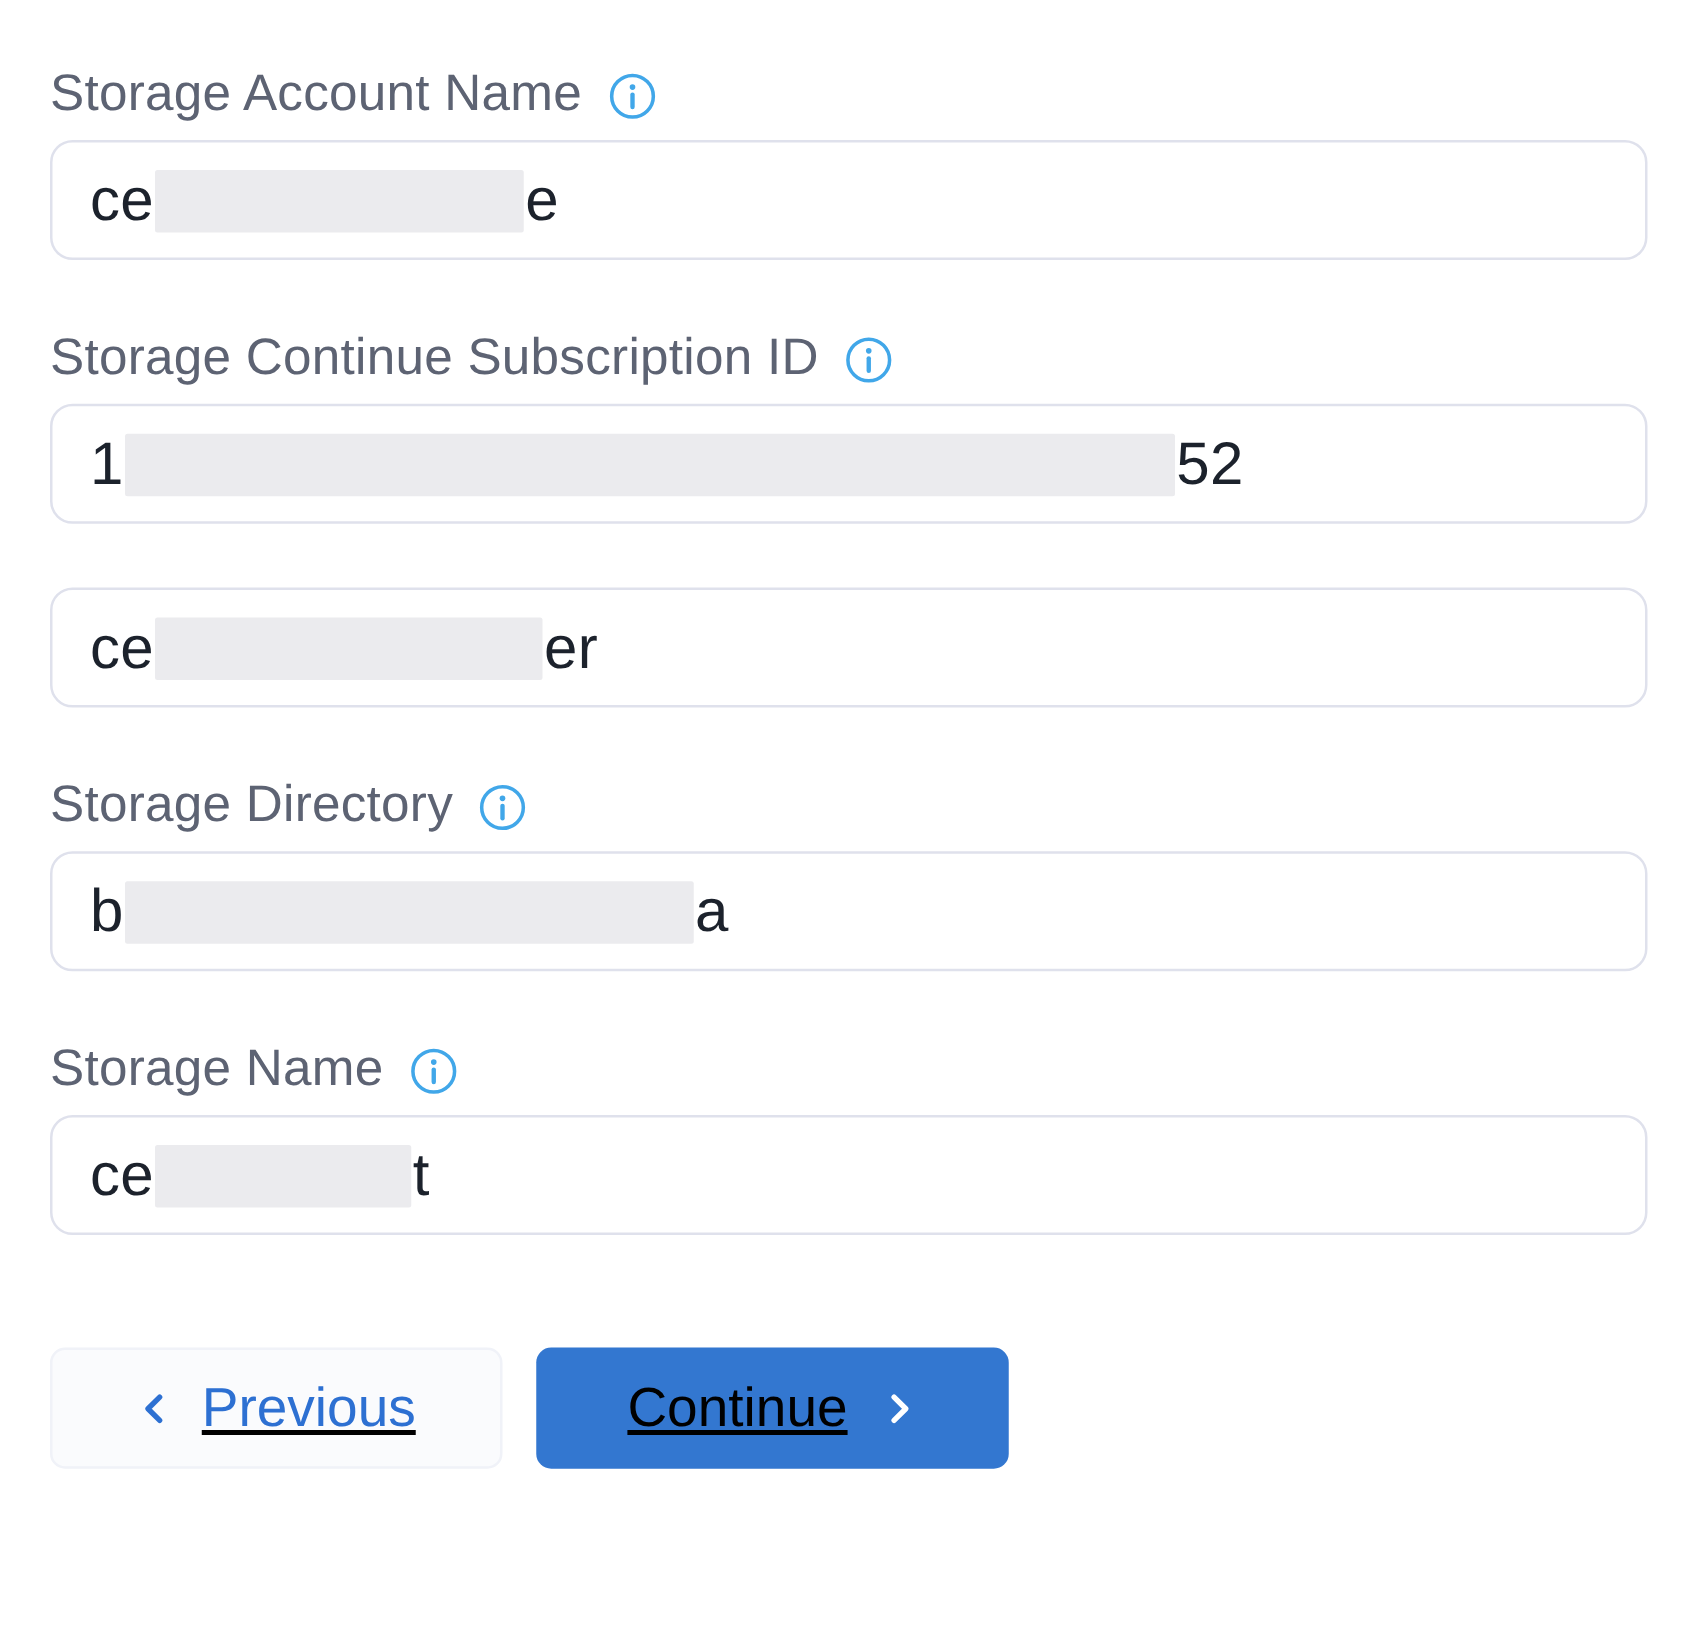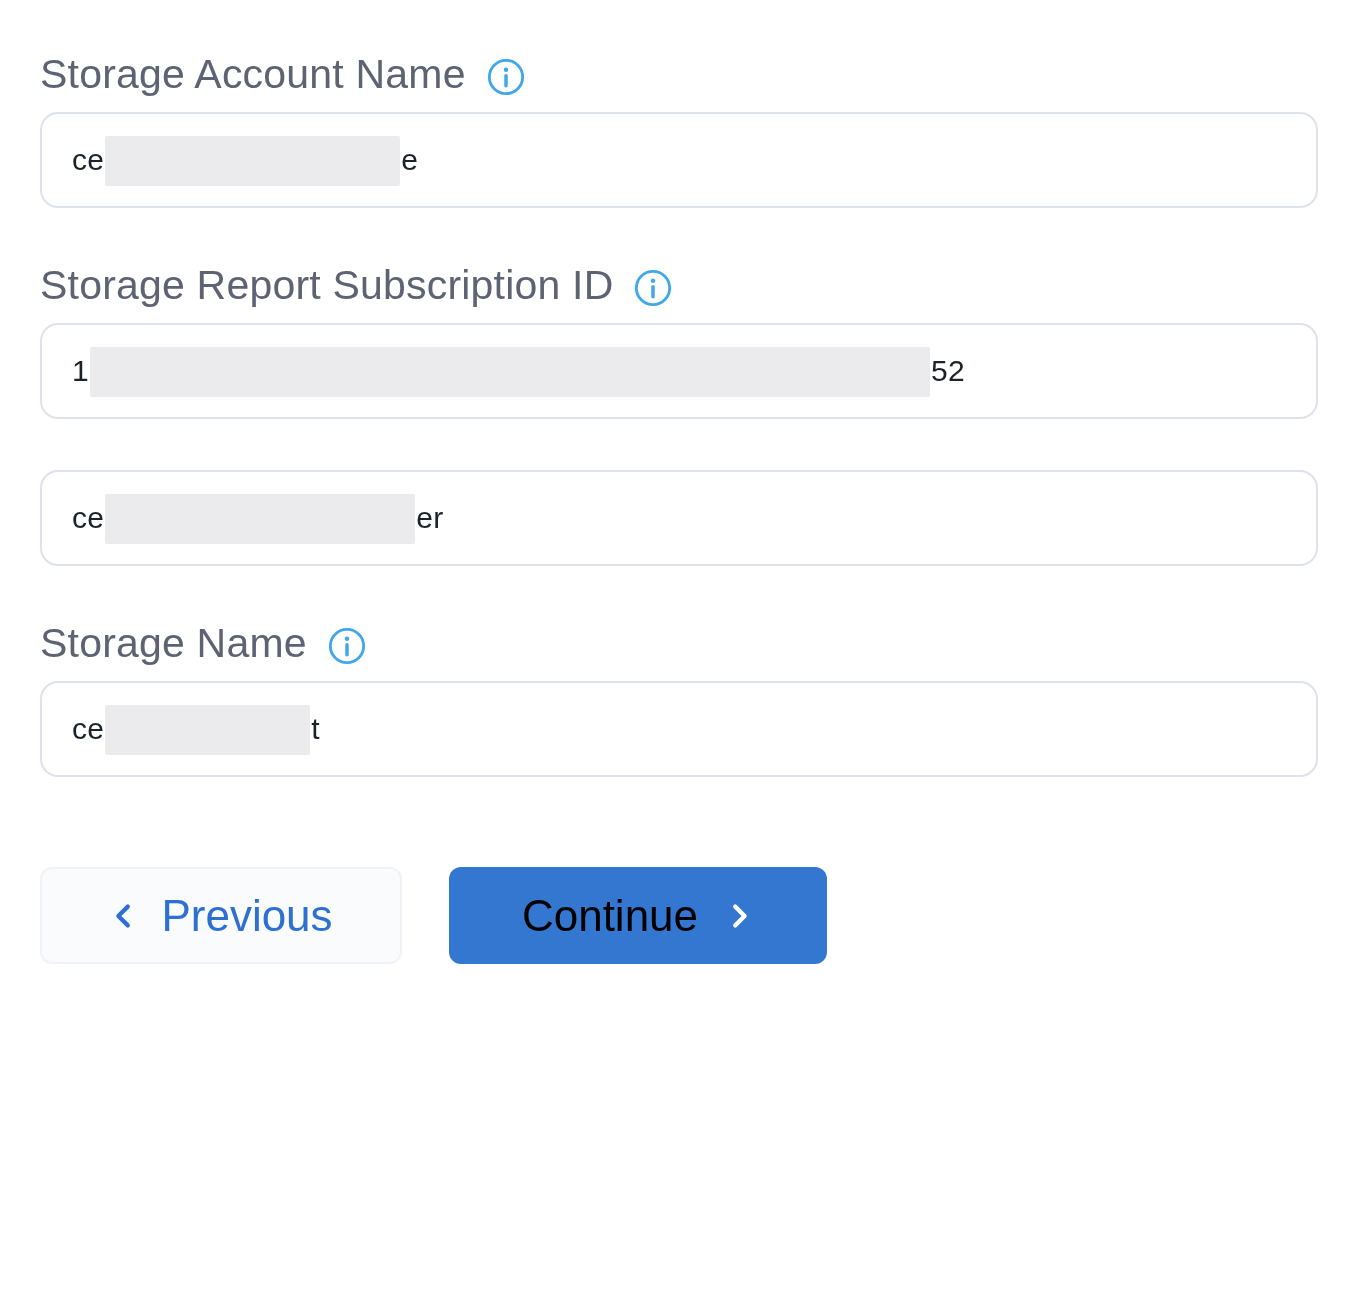--- a/index.html
+++ b/index.html
@@ -22,34 +22,34 @@
   }
   .info-icon { display: inline-flex; align-items: center; margin-top: 5px; }
   .info-icon svg { width: 40px; height: 40px; display: block; }
 
   .input {
     width: 1278px; height: 96px;
     border: 2px solid #dfe1ec; border-radius: 18px;
     background: #ffffff;
     display: flex; align-items: center;
     padding: 0 30px;
-    font-size: 30px; color: #1c222c;
+    font-size: 48px; color: #1c222c;
     margin-bottom: 51px;
     letter-spacing: 0.3px;
   }
   .redact {
     display: inline-block; height: 50px;
     background: #ebebee; border-radius: 2px;
     margin: 0 1px;
     position: relative; top: 1px;
   }
 
   .actions {
-    display: flex; align-items: center; gap: 47px;
-    margin-top: 90px; padding-left: 0;
+    display: flex; align-items: center; gap: 27px;
+    margin-top: 90px; padding-left: 0; text-decoration: underline;
   }
   .btn {
     display: inline-flex; align-items: center; justify-content: center;
     height: 97px; border-radius: 12px;
     font-family: "Liberation Sans", sans-serif;
     font-size: 44px; cursor: pointer;
   }
   .btn-secondary {
     width: 362px;
     background: #fafbfd;
@@ -84,21 +84,21 @@
     </div>
     <div class="input">
       <span>ce</span>
         <span class="redact" style="width: 295px;"></span>
         <span>e</span>
     </div>
   </div>
 
   <div class="field">
     <div class="label-row">
-      <span class="label">Storage Report Subscription ID</span>
+      <span class="label">Storage Continue Subscription ID</span>
       <span class="info-icon">
         <svg viewBox="0 0 24 24" fill="none">
             <circle cx="12" cy="12" r="10" stroke="#41a7e9" stroke-width="1.7"></circle>
             <circle cx="12" cy="7.6" r="1.35" fill="#41a7e9"></circle>
             <path d="M12 11.2 L12 17.2" stroke="#41a7e9" stroke-width="2.1" stroke-linecap="round"></path>
           </svg>
       </span>
     </div>
     <div class="input">
       <span>1</span>
@@ -108,20 +108,37 @@
   </div>
 
   <div class="field">
     <div class="input">
       <span>ce</span>
         <span class="redact" style="width: 310px;"></span>
         <span>er</span>
     </div>
   </div>
 
+  <div class="field">
+    <div class="label-row">
+      <span class="label">Storage Directory</span>
+      <span class="info-icon">
+        <svg viewBox="0 0 24 24" fill="none">
+            <circle cx="12" cy="12" r="10" stroke="#41a7e9" stroke-width="1.7"></circle>
+            <circle cx="12" cy="7.6" r="1.35" fill="#41a7e9"></circle>
+            <path d="M12 11.2 L12 17.2" stroke="#41a7e9" stroke-width="2.1" stroke-linecap="round"></path>
+          </svg>
+      </span>
+    </div>
+    <div class="input">
+      <span>b</span>
+        <span class="redact" style="width: 455px;"></span>
+        <span>a</span>
+    </div>
+  </div>
 
   <div class="field">
     <div class="label-row">
       <span class="label">Storage Name</span>
       <span class="info-icon">
         <svg viewBox="0 0 24 24" fill="none">
             <circle cx="12" cy="12" r="10" stroke="#41a7e9" stroke-width="1.7"></circle>
             <circle cx="12" cy="7.6" r="1.35" fill="#41a7e9"></circle>
             <path d="M12 11.2 L12 17.2" stroke="#41a7e9" stroke-width="2.1" stroke-linecap="round"></path>
           </svg>

